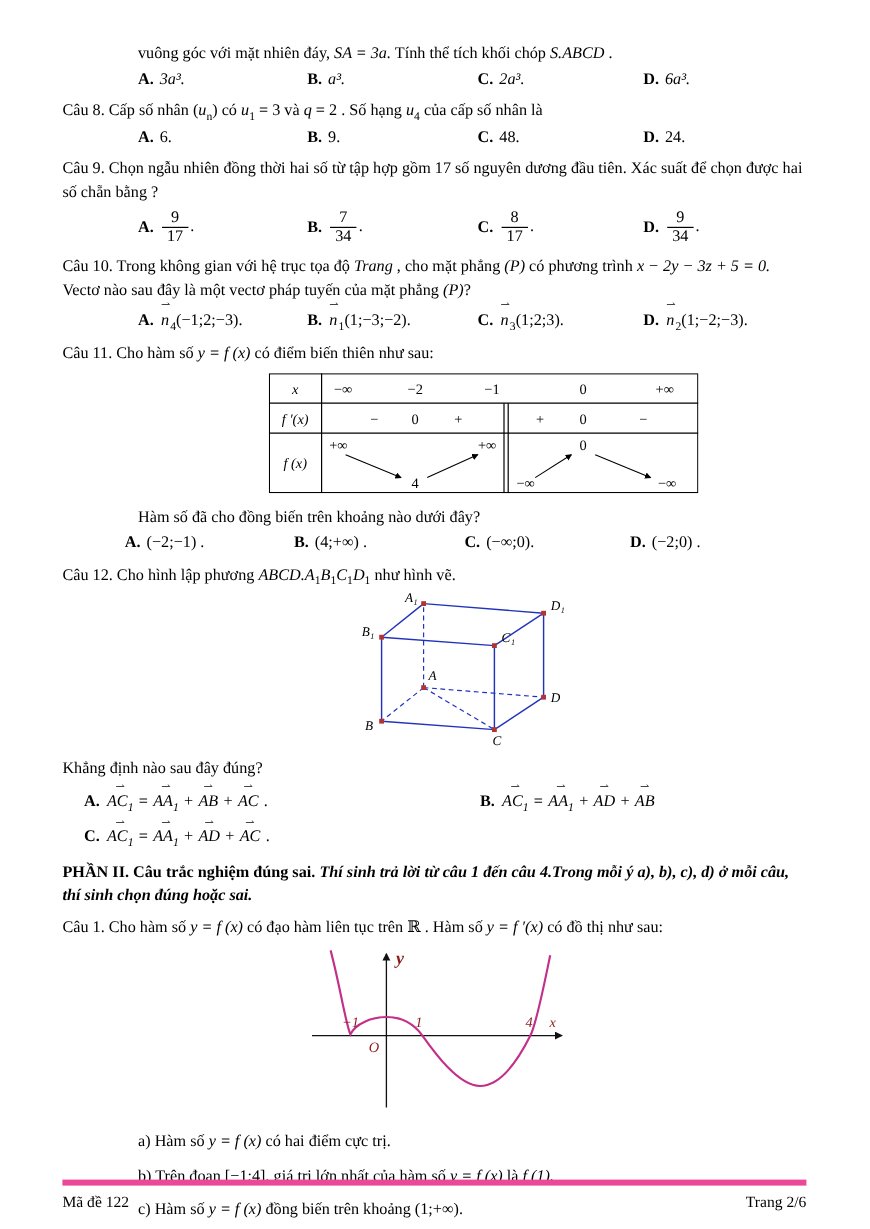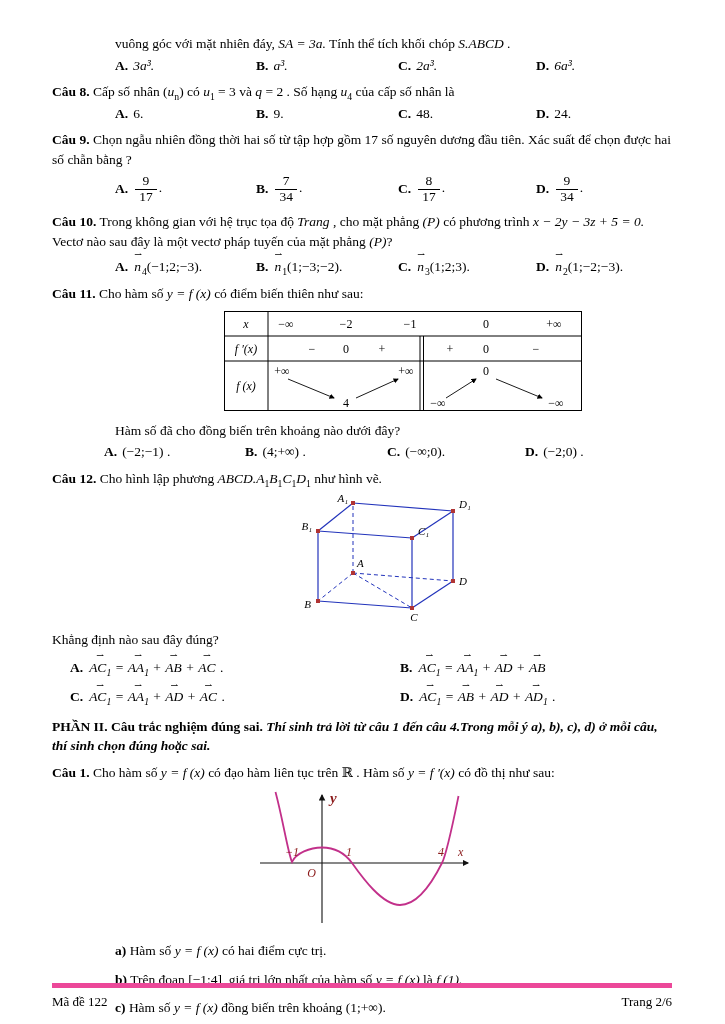--- a/index.html
+++ b/index.html
@@ -1,21 +1,21 @@
 <!DOCTYPE html>
 <html><head>
 <meta charset="utf-8">
 <style>
   html,body{margin:0;padding:0}
   body{width:725px;height:1024px;position:relative;background:#fff;color:#000;
        font-family:"Liberation Serif","DejaVu Serif",serif;font-size:13.5px;line-height:1.45;overflow:hidden}
   .page{padding:34px 52px 0}
   .indent{margin-left:63px}
   .qblock{margin-top:7px}
-  .qlabel{font-weight:bold}
+  .qlabel{font-weight:normal}
   .bold{font-weight:bold}
   .bolditalic{font-weight:bold;font-style:italic}
   .math{font-style:italic}
   sub{font-size:.72em;line-height:0}
   .options4{display:grid;grid-template-columns:141px 142px 138px auto;margin:2px 0 2px 63px;align-items:center}
   .options4.fr{margin-top:5px;margin-bottom:5px}
   .options4.vecrow{padding-top:4px}
   .opt-label{font-weight:bold;margin-right:5px}
   .frac{display:inline-block;vertical-align:middle;text-align:center;line-height:1.1;margin:0 2px}
   .frac .num{display:block;border-bottom:1px solid #000;padding:0 4px}
@@ -181,21 +181,20 @@
         <text x="21" y="115" text-anchor="end" class="cube-label">B</text>
         <text x="124" y="128" text-anchor="middle" class="cube-label">C</text>
       </svg>
     </div>
 
     <div><span>Khẳng định nào sau đây đúng?</span></div>
     <div class="options2">
       <span><span class="opt-label">A.</span><span><span class="vec">AC<sub>1</sub></span><span> = </span><span class="vec">AA<sub>1</sub></span><span> + </span><span class="vec">AB</span><span> + </span><span class="vec">AC</span><span> .</span></span></span>
       <span><span class="opt-label">B.</span><span><span class="vec">AC<sub>1</sub></span><span> = </span><span class="vec">AA<sub>1</sub></span><span> + </span><span class="vec">AD</span><span> + </span><span class="vec">AB</span></span></span>
       <span><span class="opt-label">C.</span><span><span class="vec">AC<sub>1</sub></span><span> = </span><span class="vec">AA<sub>1</sub></span><span> + </span><span class="vec">AD</span><span> + </span><span class="vec">AC</span><span> .</span></span></span>
-      <span><span class="opt-label">D.</span><span><span class="vec">AC<sub>1</sub></span><span> = </span><span class="vec">AB</span><span> + </span><span class="vec">AD</span><span> + </span><span class="vec">AD<sub>1</sub></span><span> .</span></span></span>
     </div>
   </div>
 
   <div class="part2-heading"><span class="bold">PHẦN II. Câu trắc nghiệm đúng sai. </span><span class="bolditalic">Thí sinh trả lời từ câu 1 đến câu 4.</span><span class="bolditalic">Trong mỗi ý a), b), c), d) ở mỗi câu, thí sinh chọn đúng hoặc sai.</span></div>
 
   <div class="qblock">
     <div><span class="qlabel">Câu 1.</span><span><span> Cho hàm số </span><span class="math">y = f (x)</span><span> có đạo hàm liên tục trên ℝ . Hàm số </span><span class="math">y = f ′(x)</span><span> có đồ thị như sau:</span></span></div>
 
     <div class="graph-wrap">
       <svg width="230" height="142">

